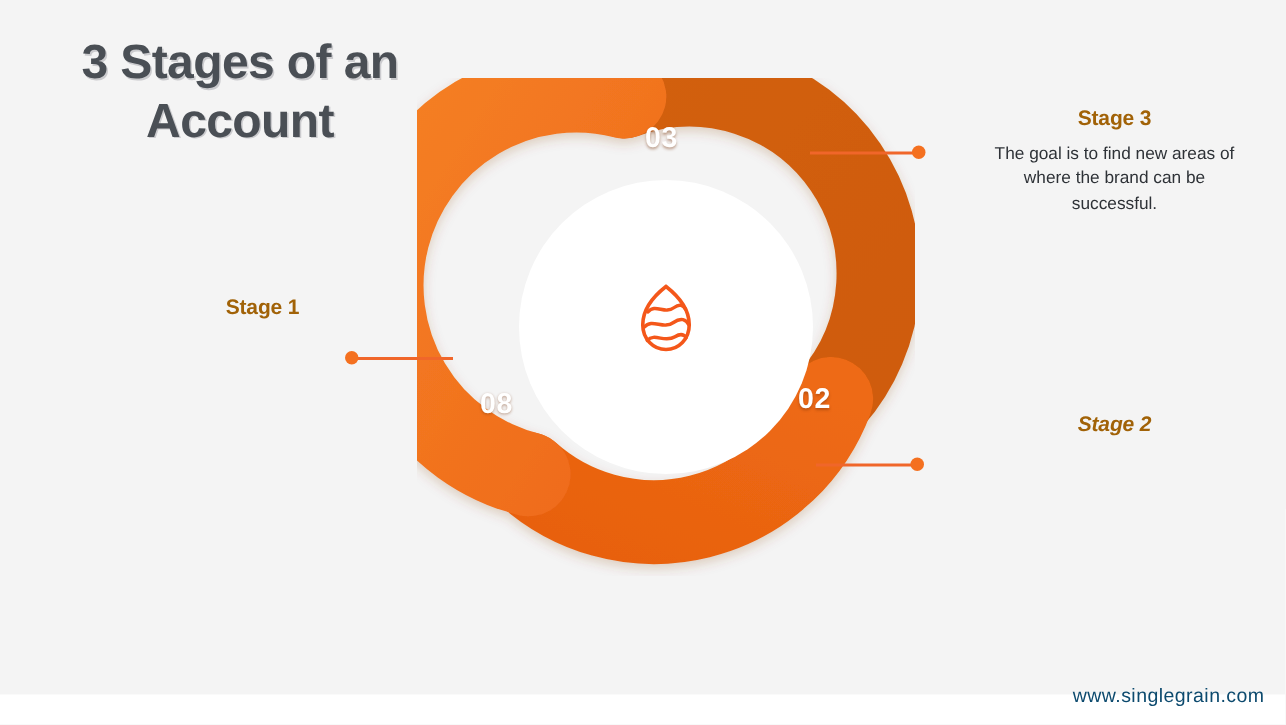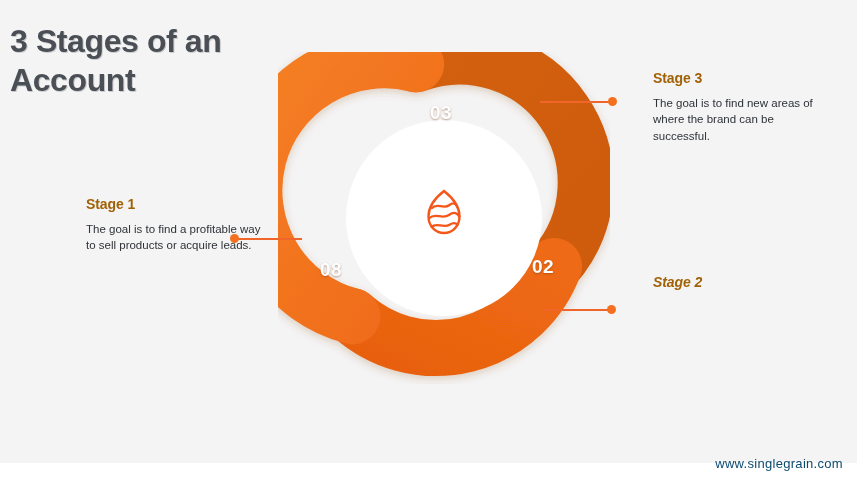--- a/index.html
+++ b/index.html
@@ -14,20 +14,21 @@
     font-family: "Liberation Sans", sans-serif;
     overflow: hidden;
   }
 
   #slide {
     position: relative;
     width: 857px;
     height: 483px;
     background: #f4f4f4;
     overflow: hidden;
+    text-align: center;
   }
 
   
   #bottom-strip {
     position: absolute;
     left: 0;
     bottom: 0;
     width: 857px;
     height: 20px;
     background: #ffffff;
@@ -109,21 +110,21 @@
 
   
   .segment-label {
     position: absolute;
     font-size: 19px;
     font-weight: bold;
     color: #ffffff;
     text-shadow: 0 1px 2px rgba(120,50,10,0.45);
     letter-spacing: 0.4px;
   }
-  #segment-label-03 { left: 430px; top: 82px; margin-top: 20px; }
+  #segment-label-03 { left: 430px; top: 82px; }
   #segment-label-01 { left: 320px; top: 259px; }
   #segment-label-02 { left: 532px; top: 256px; }
 
   
   #center-logo {
     position: absolute;
     left: 424px;
     top: 188px;
     width: 40px;
     height: 48px;
@@ -198,21 +199,20 @@
   <div id="connector-dot-1" class="connector-dot"></div>
 
   <div id="connector-line-3" class="connector-line"></div>
   <div id="connector-dot-3" class="connector-dot"></div>
 
   <div id="connector-line-2" class="connector-line"></div>
   <div id="connector-dot-2" class="connector-dot"></div>
 
   <div id="stage-1-block" class="stage-block">
     <p class="stage-heading">Stage 1</p>
-    <p class="stage-body">The goal is to find a profitable way to sell products or acquire leads.</p>
   </div>
 
   <div id="stage-3-block" class="stage-block">
     <p class="stage-heading">Stage 3</p>
     <p class="stage-body">The goal is to find new areas of where the brand can be successful.</p>
   </div>
 
   <div id="stage-2-block" class="stage-block">
     <p class="stage-heading">Stage 2</p>
   </div>

